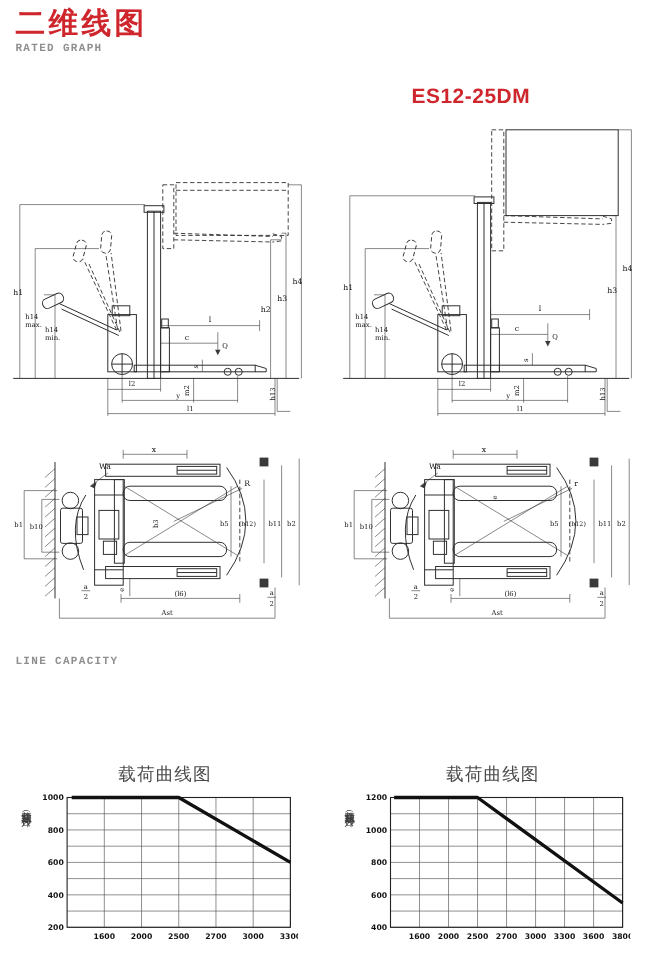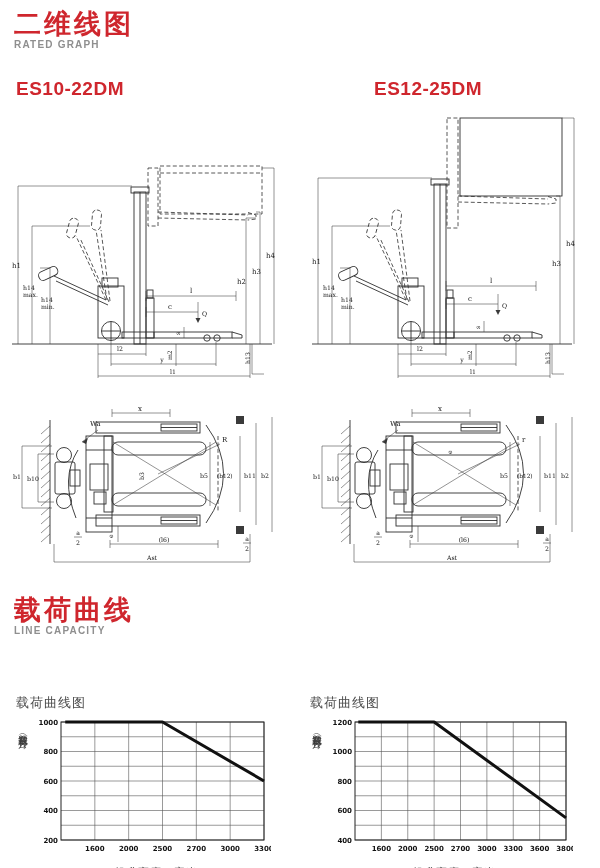--- a/index.html
+++ b/index.html
@@ -1,48 +1,47 @@
 <!DOCTYPE html>
 <html style="--accent: #cf262d;"><head>
 <meta charset="utf-8">
 <style>
   html,body{margin:0;padding:0;background:#fff;}
   body{width:600px;height:868px;font-family:"Liberation Sans",sans-serif;color:#222;}
   .page{position:relative;width:600px;height:868px;background:#fff;overflow:hidden;}
-  .sec-head{position:absolute;left:14px;}
+  .sec-head{position:absolute;left:14px;font-family:Liberation Mono, monospace;}
   .sec-head .cn{color:var(--accent,#cf262d);font-size:27px;font-weight:bold;letter-spacing:3px;line-height:1.05;}
   .sec-head .en{color:#8f8f8f;font-size:10px;font-weight:bold;letter-spacing:1.2px;margin-top:1px;}
   .model-name{position:absolute;color:var(--accent,#cf262d);font-size:19px;font-weight:600;letter-spacing:.5px;}
   svg.drawing{position:absolute;}
   svg.drawing .s{stroke:#2e2e2e;fill:none;stroke-width:.9;}
   svg.drawing .d{stroke:#2e2e2e;fill:none;stroke-width:.8;stroke-dasharray:4 2.4;}
   svg.drawing .m{stroke:#3a3a3a;fill:none;stroke-width:.55;}
   svg.drawing .f{fill:#3a3a3a;stroke:none;}
   svg.drawing text{font-family:"DejaVu Serif",serif;fill:#141414;}
   .t7{font-size:7px;}
   .t6{font-size:6.2px;}
   .t5{font-size:5.8px;}
   .chart{position:absolute;}
-  .chart-title{font-size:13px;color:#4a4a4a;letter-spacing:1px;margin-bottom:3px;}
+  .chart-title{text-align:center;font-size:16px;color:#4a4a4a;letter-spacing:1px;margin-bottom:3px;}
   .chart-body{display:flex;align-items:center;}
   .ylab{writing-mode:vertical-rl;text-orientation:upright;font-size:9.5px;color:#3c3c3c;letter-spacing:1px;height:120px;display:flex;align-items:center;margin-right:2px;}
   .xlab{text-align:center;font-size:11px;color:#4a4a4a;letter-spacing:1px;margin-top:8px;padding-left:24px;}
   svg.plot .tick{font-family:"DejaVu Sans",sans-serif;font-size:7px;font-weight:bold;fill:#111;}
 </style>
 </head>
 <body>
 
 <div class="page">
 
   <div class="sec-head" style="top:10px;">
     <div class="cn">二维线图</div>
     <div class="en">RATED GRAPH</div>
   </div>
 
-  <div class="model-name" style="left:16px;top:78px;">ES10-22DM</div>
   <div class="model-name" style="left:330px;top:78px;margin-left:44px;">ES12-25DM</div>
 
   <svg class="drawing" style="left:10px;top:106px;" width="290" height="284" viewBox="0 0 290 284">
 
     <line class="s" x1="2" y1="238" x2="262" y2="238" stroke-width="1.1"></line>
 
     <rect class="s" x="88" y="180" width="26" height="52"></rect>
     <rect class="s" x="92" y="172" width="16" height="9"></rect>
     <circle class="s" cx="101" cy="225" r="9.5"></circle>
     <line class="s" x1="91.5" y1="225" x2="110.5" y2="225"></line>
@@ -363,21 +362,20 @@
     <line class="m" x1="100" y1="148" x2="100" y2="156"></line>
       <line class="m" x1="208" y1="148" x2="208" y2="156"></line>
     <text class="t6" x="154" y="149.5" text-anchor="middle">(l6)</text>
     <line class="m" x1="44" y1="152" x2="44" y2="170"></line>
       <line class="m" x1="240" y1="142" x2="240" y2="170"></line>
     <line class="m" x1="44" y1="170" x2="240" y2="170"></line>
     <text class="t6" x="142" y="167.5" text-anchor="middle">Ast</text>
   </svg>
 
   <div class="sec-head" style="top:596px;">
-    <div class="cn">载荷曲线</div>
     <div class="en">LINE CAPACITY</div>
   </div>
 
   <div class="chart" style="left:16px;top:694px;width:268px;">
     <div class="chart-title">载荷曲线图</div>
     <div class="chart-body">
       <div class="ylab">额定载荷（公斤）</div>
       <svg class="plot" width="240" height="142">
           <line x1="30" y1="125" x2="233" y2="125" stroke="#555" stroke-width="0.6"></line>
           <line x1="30" y1="110.25" x2="233" y2="110.25" stroke="#555" stroke-width="0.6"></line>

